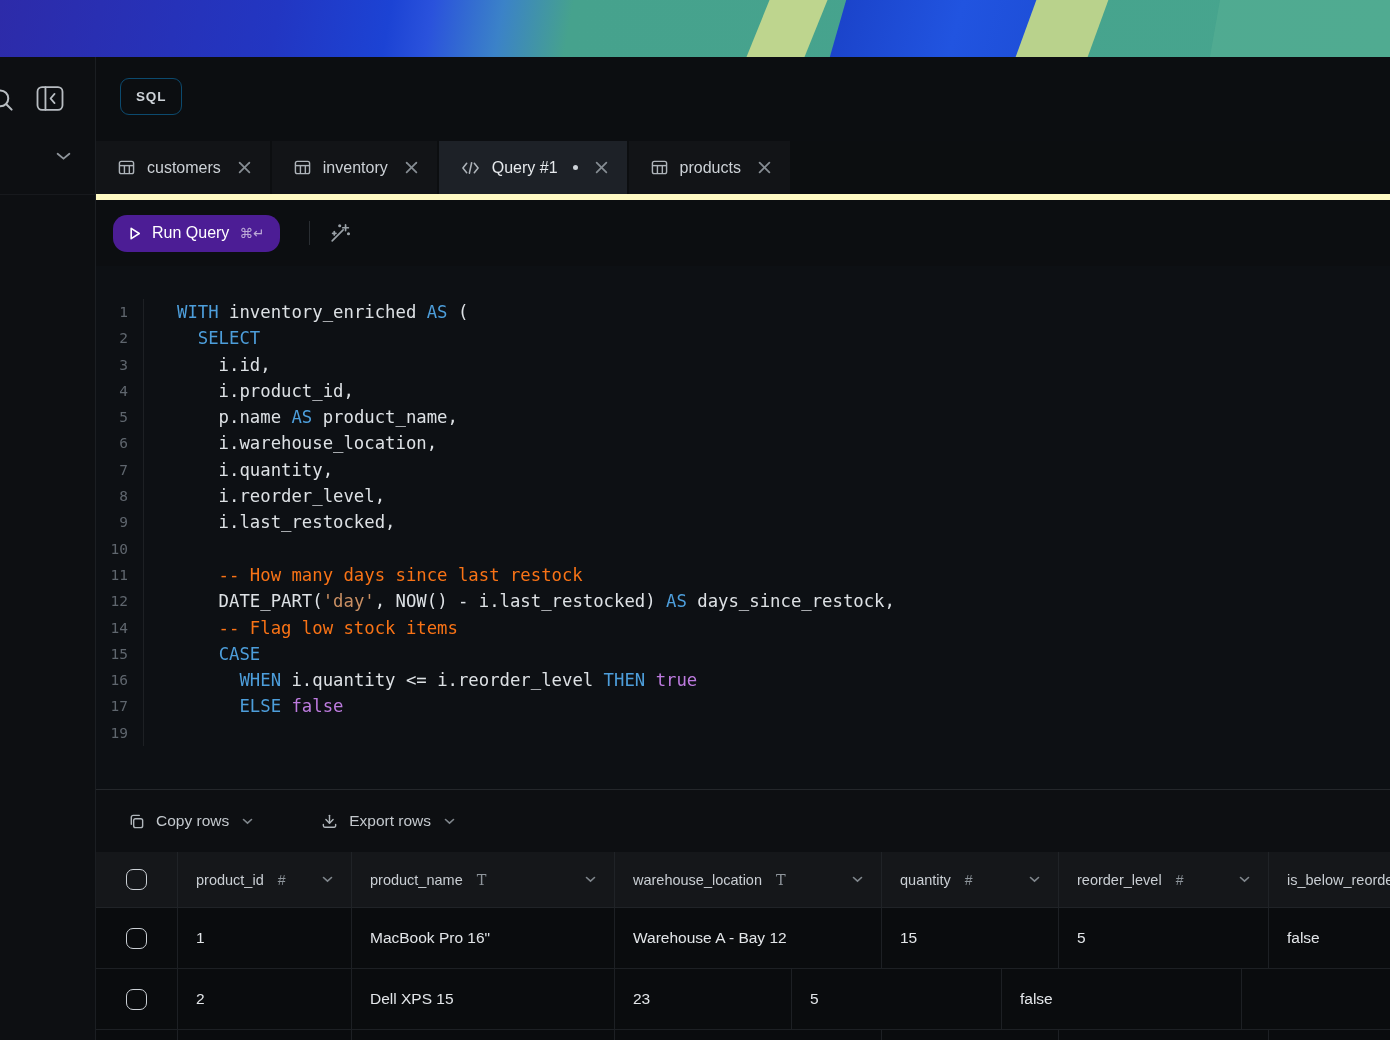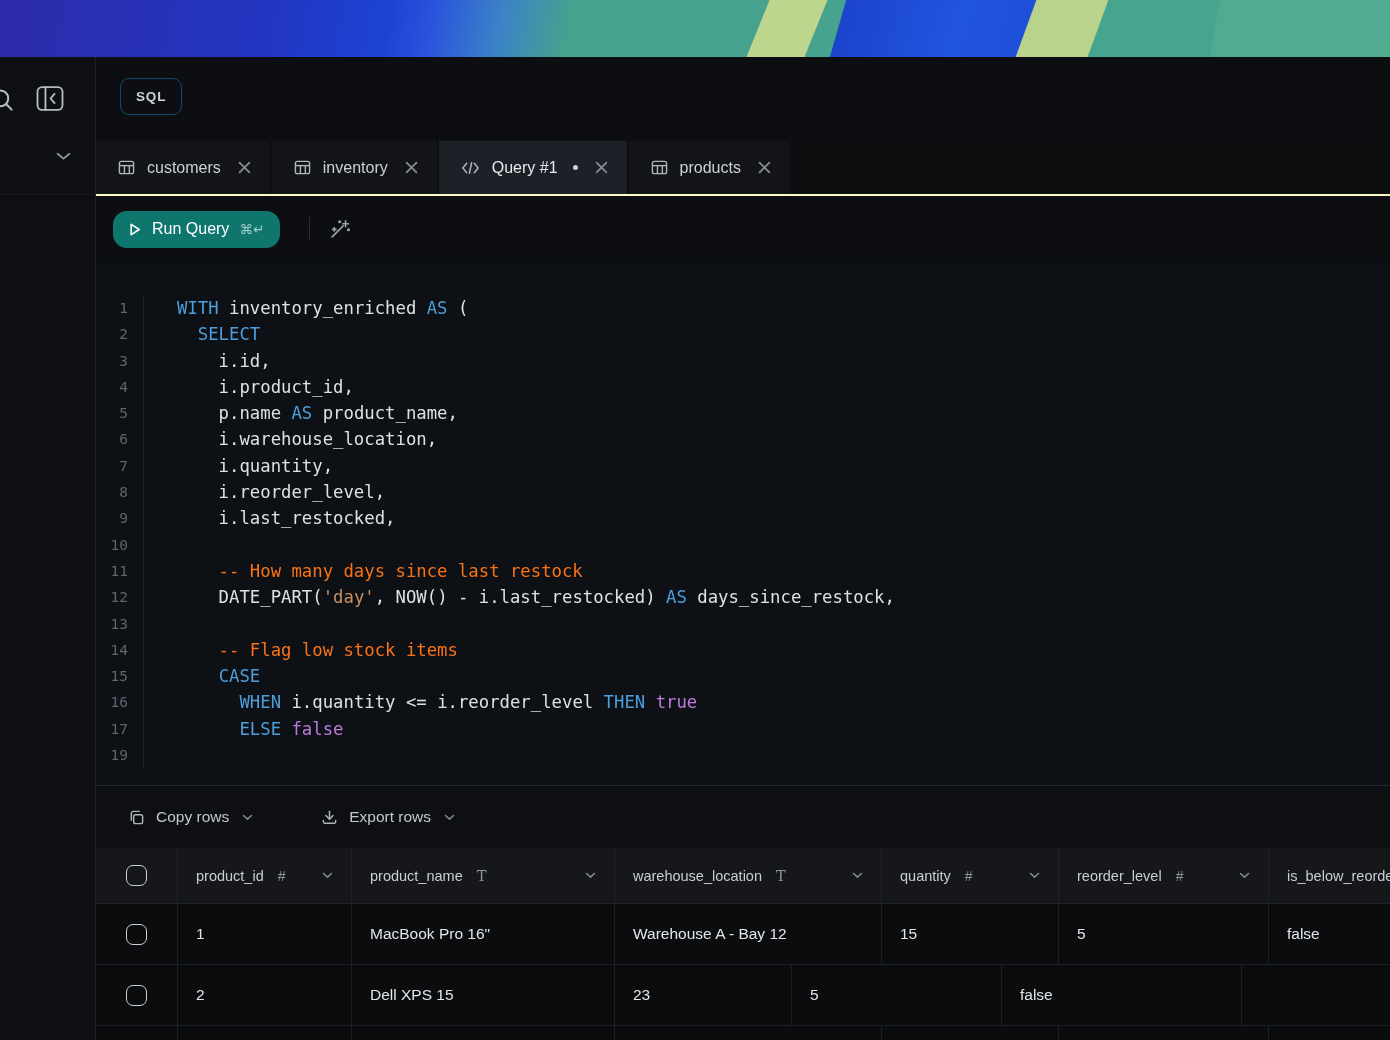--- a/index.html
+++ b/index.html
@@ -26,32 +26,32 @@
   .side-divider{position:absolute;top:137px;left:0;width:95px;border-top:1px solid #17191d;}
 
   .main{position:absolute;top:0;left:96px;width:1294px;height:983px;display:flex;flex-direction:column;overflow:hidden;}
 
   
   .m-top{height:84px;position:relative;flex:none;}
   .sql-badge{position:absolute;left:24px;top:21px;height:37px;padding:0 15px;border:1px solid #0c4a6e;border-radius:9px;
     display:flex;align-items:center;color:#ced3d8;font-size:13.5px;font-weight:bold;letter-spacing:.06em;background:transparent;box-sizing:border-box;}
 
   
-  .tabbar{height:53px;flex:none;background:#0c0e10;display:flex;gap:2px;border-bottom:2px solid #fef9c3;}
+  .tabbar{height:53px;flex:none;background:#0c0e10;display:flex;gap:2px;border-bottom:6px solid #fef9c3;}
   .tab{display:flex;align-items:center;background:#121417;padding:0 19px 0 22px;box-sizing:border-box;}
   .tab.active{background:#1d2127;}
   .t-icon{color:#aeb4ba;margin-right:12px;display:flex;}
   .t-label{font-size:16px;color:#ccd1d6;white-space:nowrap;}
   .tab.active .t-label{color:#e6e9ec;}
   .t-dot{width:5px;height:5px;border-radius:50%;background:#cdd2d7;margin-left:15px;}
   .t-close{margin-left:17px;color:#868d93;display:flex;}
 
   
   .qtoolbar{height:66px;flex:none;display:flex;align-items:center;padding-left:17px;background:#0c0e11;}
-  .run-btn{height:37px;background:#0f766e;border-radius:14px;display:flex;align-items:center;padding:0 16px 0 13px;color:#fff;}
+  .run-btn{height:37px;background:#4c1d95;border-radius:14px;display:flex;align-items:center;padding:0 16px 0 13px;color:#fff;}
   .run-label{font-size:16px;margin:0 10px 0 9px;}
   .run-sc{font-size:13.5px;color:rgba(255,255,255,.62);font-family:"DejaVu Sans",sans-serif;}
   .vdiv{width:1px;height:24px;background:#2a2e33;margin:0 18px 0 29px;}
   .wand-btn{color:#9aa1a7;display:flex;}
 
   
   .editor{height:523px;flex:none;background:#0d1014;overflow:hidden;padding-top:33px;box-sizing:border-box;}
   .cl{display:flex;}
   .ln{width:48px;flex:none;text-align:right;padding-right:15px;box-sizing:border-box;color:#5f666e;
     font-family:"DejaVu Sans Mono",monospace;font-size:14.5px;line-height:26.3px;border-right:1px solid #1d2024;}
@@ -261,24 +261,20 @@
         </div>
         <div class="cl">
           <span class="ln">11</span>
           <span class="ct"><span class="tk-com">    -- How many days since last restock</span></span>
         </div>
         <div class="cl">
           <span class="ln">12</span>
           <span class="ct"><span class="tk-pl">    DATE_PART(</span><span class="tk-str">'day'</span><span class="tk-pl">, NOW() - i.last_restocked) </span><span class="tk-kw">AS</span><span class="tk-pl"> days_since_restock,</span></span>
         </div>
         <div class="cl">
-          <span class="ln">13</span>
-          <span class="ct"></span>
-        </div>
-        <div class="cl">
           <span class="ln">14</span>
           <span class="ct"><span class="tk-com">    -- Flag low stock items</span></span>
         </div>
         <div class="cl">
           <span class="ln">15</span>
           <span class="ct"><span class="tk-pl">    </span><span class="tk-kw">CASE</span></span>
         </div>
         <div class="cl">
           <span class="ln">16</span>
           <span class="ct"><span class="tk-pl">      </span><span class="tk-kw">WHEN</span><span class="tk-pl"> i.quantity &lt;= i.reorder_level </span><span class="tk-kw">THEN</span><span class="tk-pl"> </span><span class="tk-bool">true</span></span>

